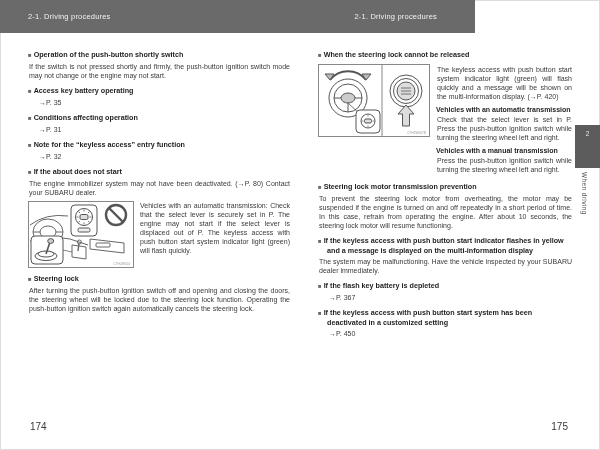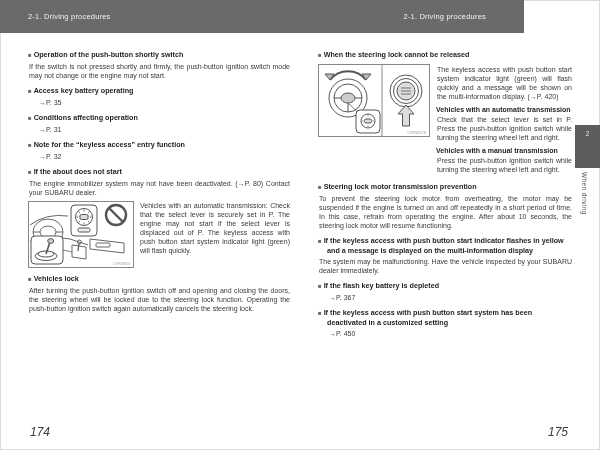--- a/index.html
+++ b/index.html
@@ -2,21 +2,21 @@
 <html><head>
 <meta charset="utf-8">
 <style>
   html,body{margin:0;padding:0;background:#e9e9e9;}
   .spread{
     position:relative;width:600px;height:450px;background:#fff;
     font-family:"Liberation Sans", sans-serif;color:#3a3a3a;overflow:hidden;
     box-shadow:inset 0 0 0 1px #dcdcdc;
   }
   .header-bar{
-    position:absolute;left:0;top:0;width:524px;height:33px;background:#6a6a6a;
+    position:absolute;left:0;top:0;width:475px;height:33px;background:#6a6a6a;
   }
   .header-title{
     position:absolute;top:12px;font-size:7.5px;color:#f2f2f2;letter-spacing:.2px;
   }
   .header-title.left{left:28px;}
   .header-title.right{right:38px;}
   .col{position:absolute;top:50px;font-size:7px;line-height:9px;}
   .col.left{left:28px;width:262px;}
   .col.right{left:318px;width:254px;}
   .h{
@@ -35,21 +35,21 @@
     position:absolute;left:575px;top:125px;width:25px;height:43px;background:#5c5c5c;
   }
   .side-tab-number{
     position:absolute;left:0;top:5px;width:100%;text-align:center;
     color:#e8e8e8;font-size:6.5px;
   }
   .side-tab-label{
     position:absolute;left:581px;top:172px;writing-mode:vertical-rl;
     font-size:6.5px;color:#555;letter-spacing:.4px;
   }
-  .pagenum{position:absolute;bottom:11px;font-size:12px;color:#3a3a3a;font-style:italic;}
+  .pagenum{position:absolute;bottom:18px;font-size:10px;color:#3a3a3a;}
   .pagenum.left{left:30px;}
   .pagenum.right{right:32px;}
   svg{display:block;}
   .figcode{font-size:3.2px;fill:#9a9a9a;}
 </style>
 </head>
 <body>
 
 <div class="spread">
 
@@ -111,21 +111,21 @@
             <path d="M18,53 L22,41" stroke-width="1.6"></path>
             <ellipse cx="22.7" cy="40" rx="3" ry="2.4" fill="#ccc"></ellipse>
           </g>
           <path d="M35,49 L44,51" stroke="#666" fill="none" stroke-width="0.8"></path>
           <text x="102" y="64" text-anchor="end" class="figcode">CTH2W004</text>
         </svg>
       </div>
       <div class="figtext">Vehicles with an automatic transmission: Check that the select lever is securely set in P. The engine may not start if the select lever is displaced out of P. The keyless access with push button start system indicator light (green) will flash quickly.</div>
     </div>
 
-    <div class="h"><span class="bullet">■</span><span>Vehicles lock</span></div>
+    <div class="h"><span class="bullet">■</span><span>Steering lock</span></div>
     <div class="body">After turning the push-button ignition switch off and opening and closing the doors, the steering wheel will be locked due to the steering lock function. Operating the push-button ignition switch again automatically cancels the steering lock.</div>
   </div>
 
   <div class="col right">
 
     <div class="h"><span class="bullet">■</span><span>When the steering lock cannot be released</span></div>
 
     <div class="figrow">
       <div class="figbox">
         <svg width="112" height="73" viewBox="0 0 112 73">

